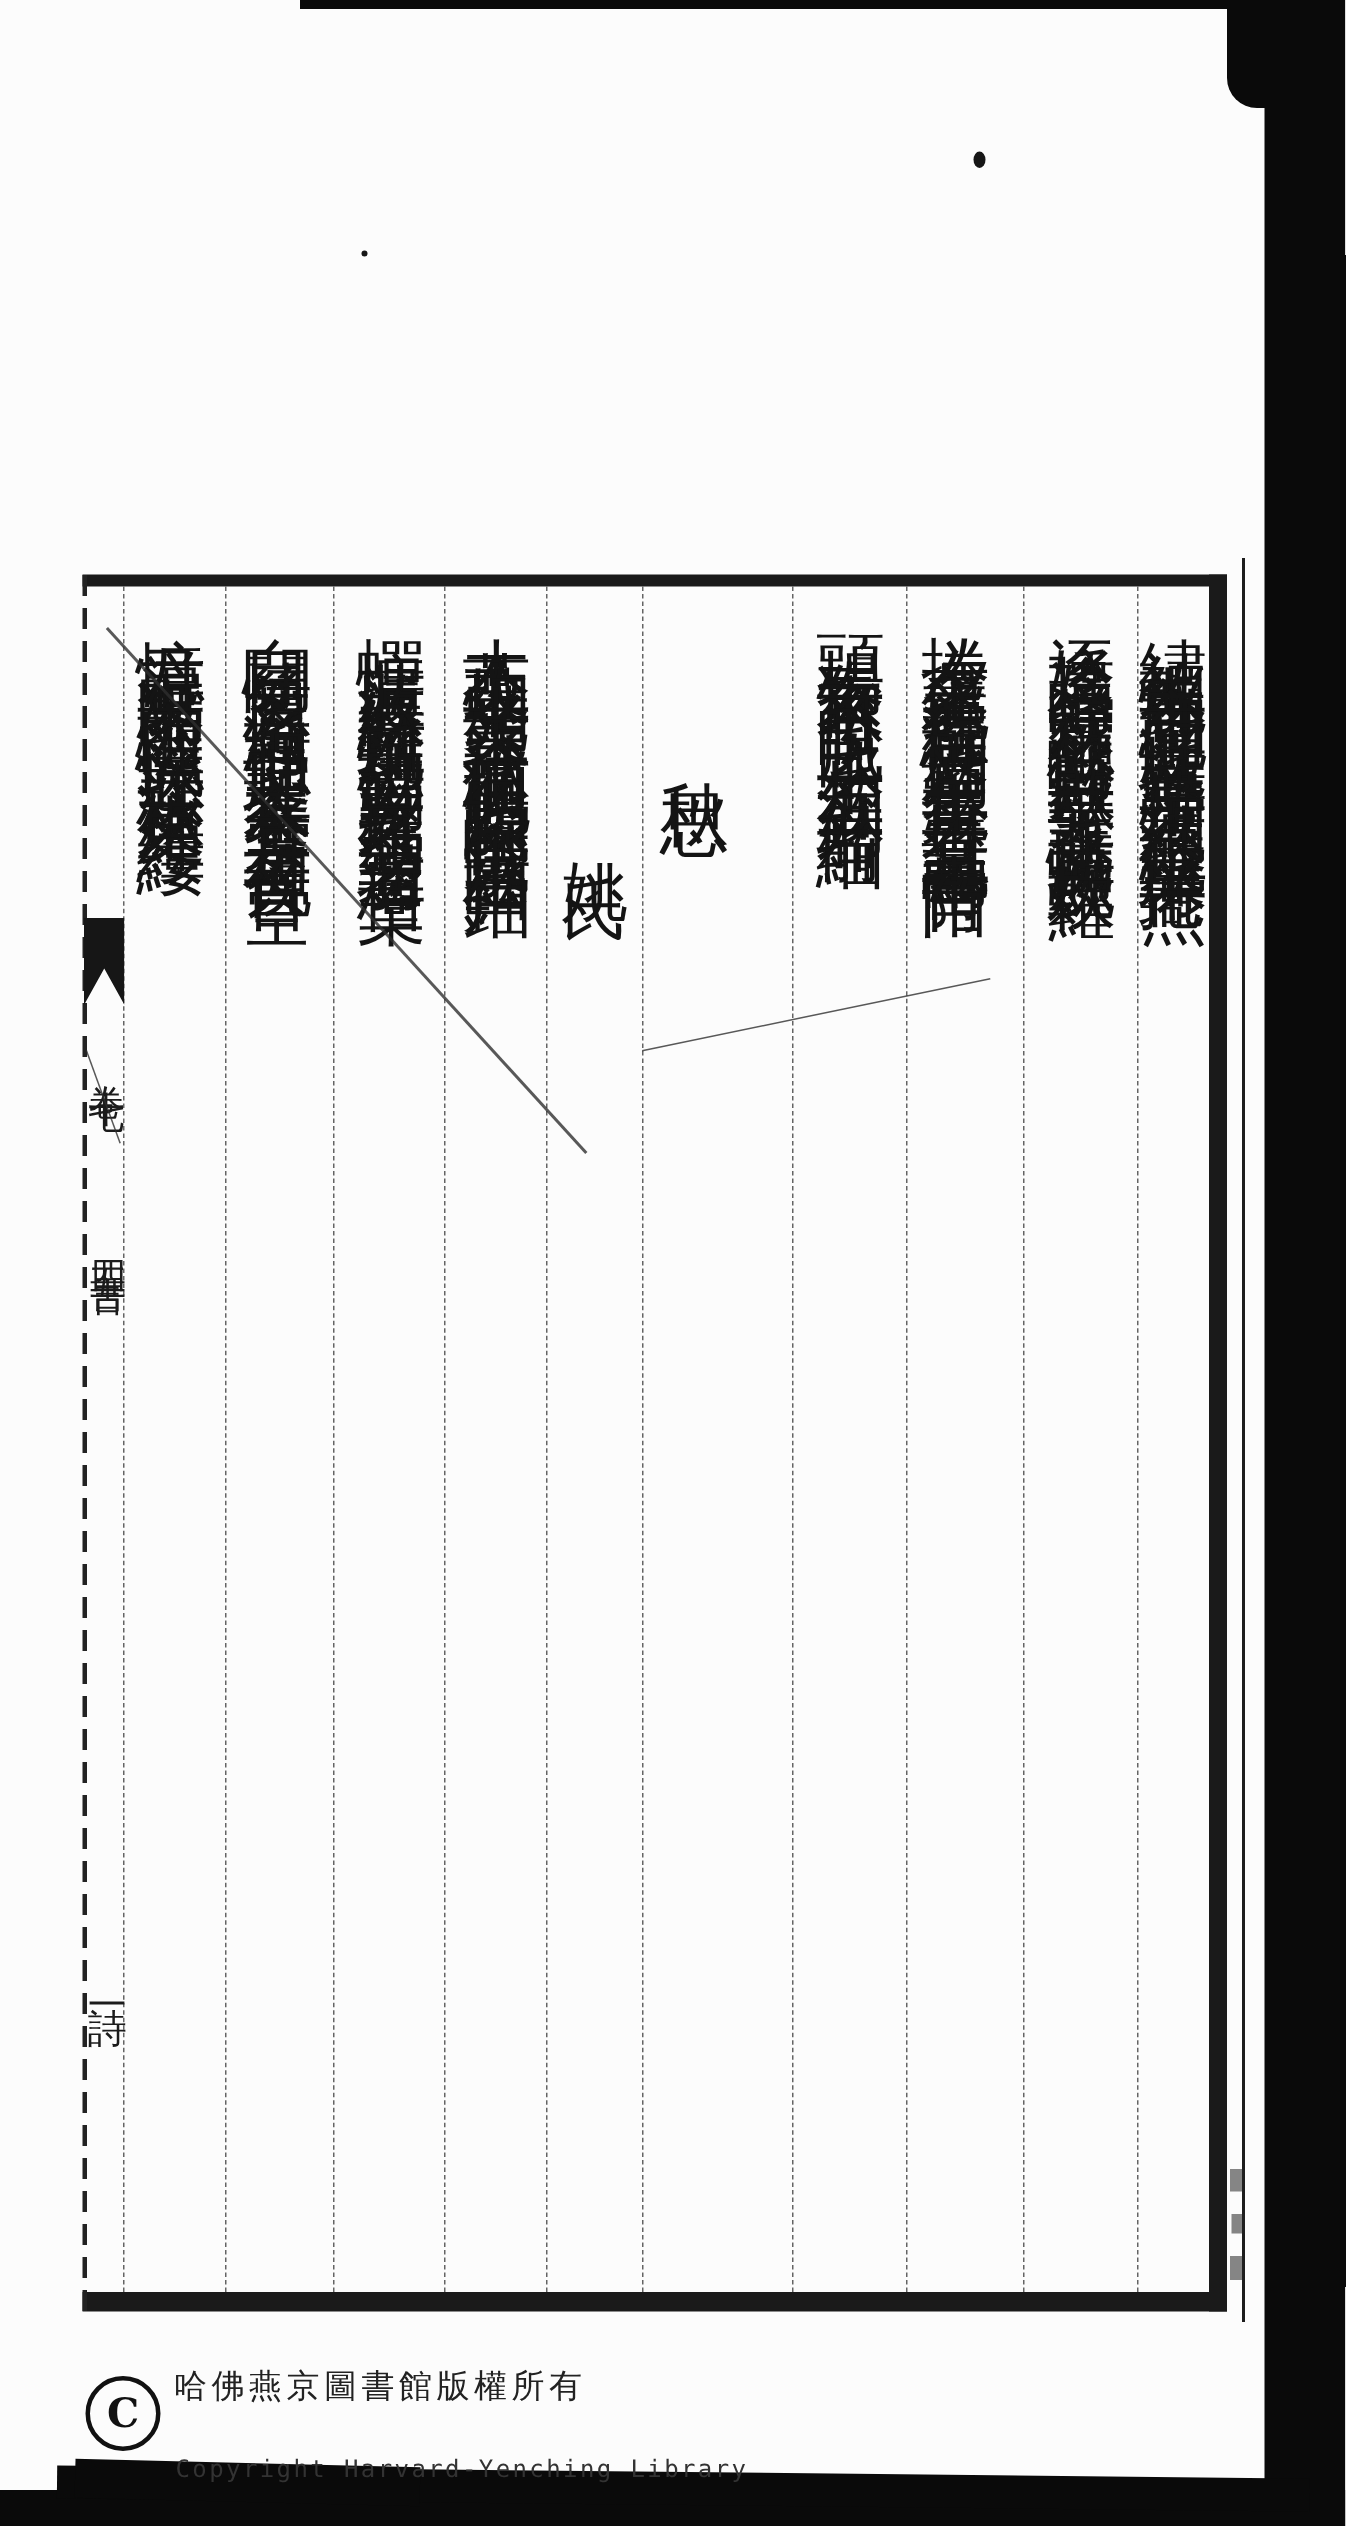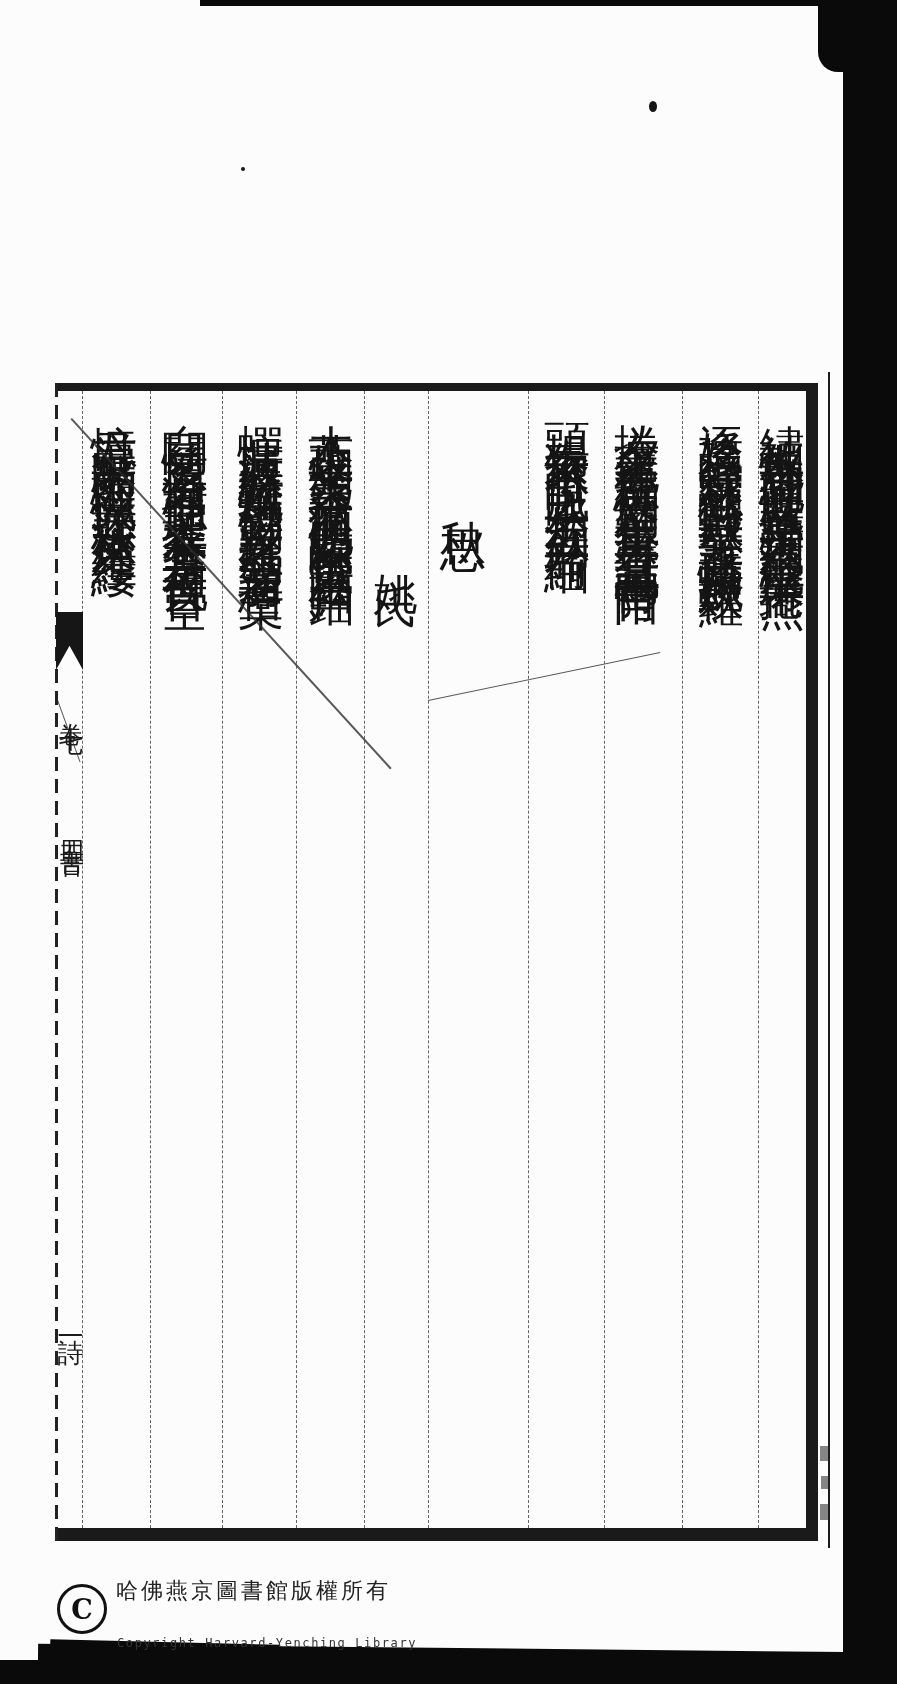--- a/index.html
+++ b/index.html
@@ -51,21 +51,21 @@
     border:3px solid #111;border-radius:50%;
     display:flex;align-items:center;justify-content:center;
     font-size:27px;font-weight:bold;color:#111;
     font-family:"DejaVu Serif","Liberation Serif",serif;
   }
   .cn-line{
     position:absolute;left:116px;top:1576px;font-size:22px;letter-spacing:3px;
     color:#222;font-family:"DejaVu Serif","Liberation Serif",serif;
   }
   .en-line{
-    position:absolute;left:117px;top:1636px;font-size:12px;letter-spacing:1.6px;
+    position:absolute;left:117px;top:1636px;font-size:16px;letter-spacing:1.6px;
     color:#333;font-family:"DejaVu Sans Mono","Liberation Mono",monospace;
   }
 </style>
 </head>
 <body>
 
 <div class="page">
 
   <div class="blob right-band"></div>
   <div class="blob corner-tr"></div>

